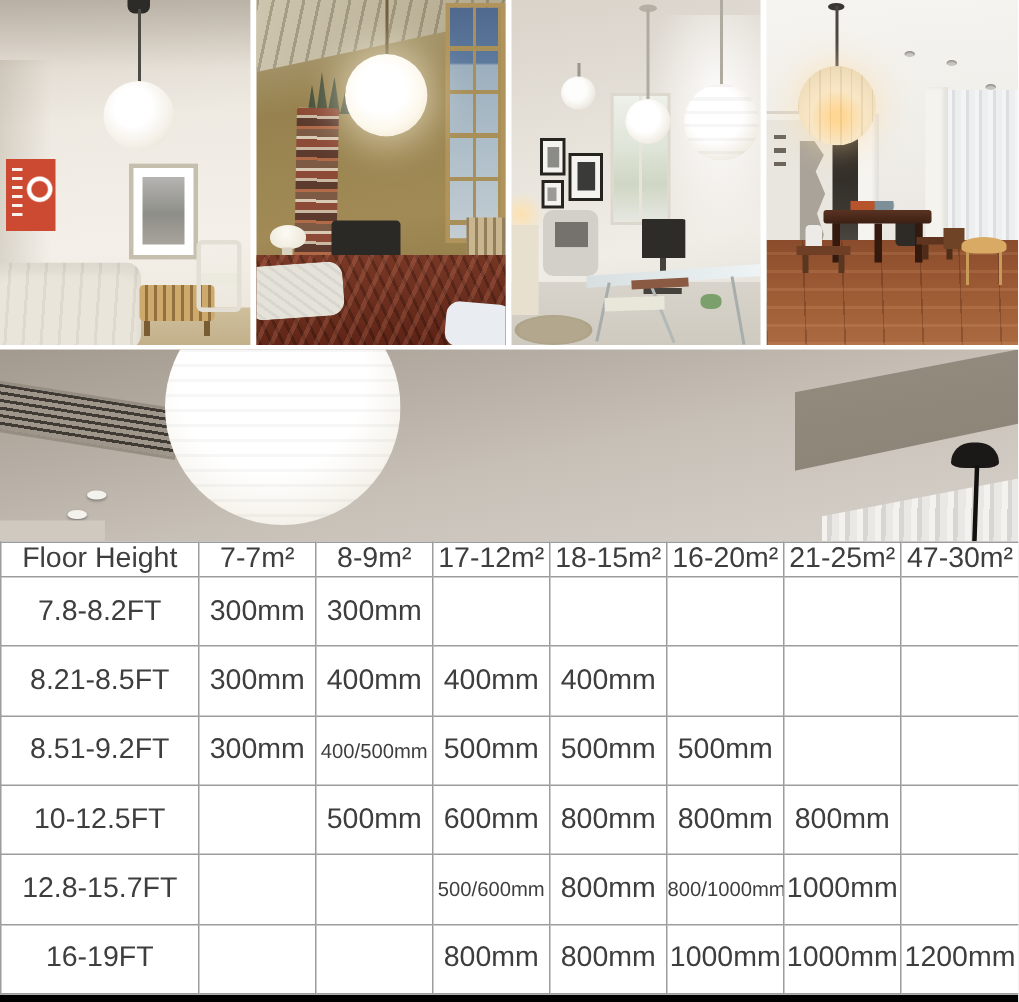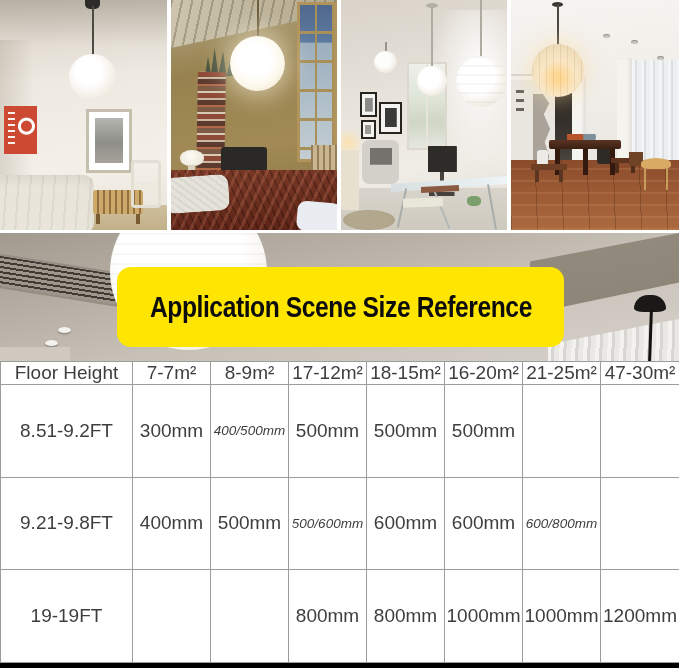--- a/index.html
+++ b/index.html
@@ -167,21 +167,21 @@
   
   .banner{position:absolute;left:117px;top:267px;width:447px;height:80px;background:#ffe502;
     border-radius:14px;display:flex;align-items:center;justify-content:center;z-index:6;}
   .banner span{font-size:30px;font-weight:700;color:#0c0c0c;letter-spacing:-.5px;white-space:nowrap;
     transform:scaleX(.82);transform-origin:center;}
   
   .size-table{position:absolute;left:0;top:361px;width:679px;height:302px;border-collapse:collapse;
     table-layout:fixed;background:#fff;z-index:4;}
   .size-table th,.size-table td{border:1px solid #9c9c9c;text-align:center;vertical-align:middle;
     font-weight:400;font-size:19px;color:#3e3e3e;padding:0;overflow:hidden;}
-  .size-table .sm{font-size:13.5px;font-style:italic;}
+  .size-table .sm{font-size:13.5px;}
   
   .footer-bar{position:absolute;left:0;top:663px;width:679px;height:5px;background:#000;}
 </style>
 </head>
 <body>
 
 <div class="canvas">
 
   <div class="photo p1">
     <div class="p1-ceil"></div>
@@ -277,23 +277,20 @@
     <div class="ms-vent"></div>
     <div class="ms-dl ms-dl1"></div>
     <div class="ms-dl ms-dl2"></div>
     <div class="ms-lantern"></div>
     <div class="ms-curtain"></div>
     <div class="ms-wallb"></div>
     <div class="ms-canopy"></div>
     <div class="ms-cord"></div>
   </div>
 
-  <div class="banner">
-    <span>Application Scene Size Reference</span>
-  </div>
 
   <table class="size-table">
     <colgroup>
       <col style="width:132px">
         <col style="width:78px">
         <col style="width:78px">
         <col style="width:78px">
       <col style="width:78px">
         <col style="width:78px">
         <col style="width:78px">
@@ -306,41 +303,71 @@
         <th>8-9m²</th>
         <th>17-12m²</th>
         <th>18-15m²</th>
         <th>16-20m²</th>
         <th>21-25m²</th>
         <th>47-30m²</th>
       </tr>
     </thead>
     <tbody>
       <tr>
+        <th>7.8-8.2FT</th>
+        <td>300mm</td>
+        <td>300mm</td>
+        <td></td>
+        <td></td>
+        <td></td>
+        <td></td>
+        <td></td>
+      </tr>
+      <tr>
+        <th>8.21-8.5FT</th>
+        <td>300mm</td>
+        <td>400mm</td>
+        <td>400mm</td>
+        <td>400mm</td>
+        <td></td>
+        <td></td>
+        <td></td>
+      </tr>
+      <tr>
         <th>8.51-9.2FT</th>
         <td>300mm</td>
         <td class="sm">400/500mm</td>
         <td>500mm</td>
         <td>500mm</td>
         <td>500mm</td>
         <td></td>
         <td></td>
       </tr>
       <tr>
-        <th>9.21-9.8FT</th>
-        <td>400mm</td>
+        <th>10-12.5FT</th>
+        <td></td>
         <td>500mm</td>
+        <td>600mm</td>
+        <td>800mm</td>
+        <td>800mm</td>
+        <td>800mm</td>
+        <td></td>
+      </tr>
+      <tr>
+        <th>12.8-15.7FT</th>
+        <td></td>
+        <td></td>
         <td class="sm">500/600mm</td>
-        <td>600mm</td>
-        <td>600mm</td>
-        <td class="sm">600/800mm</td>
-        <td></td>
-      </tr>
-      <tr>
-        <th>19-19FT</th>
+        <td>800mm</td>
+        <td class="sm">800/1000mm</td>
+        <td>1000mm</td>
+        <td></td>
+      </tr>
+      <tr>
+        <th>16-19FT</th>
         <td></td>
         <td></td>
         <td>800mm</td>
         <td>800mm</td>
         <td>1000mm</td>
         <td>1000mm</td>
         <td>1200mm</td>
       </tr>
     </tbody>
   </table>

